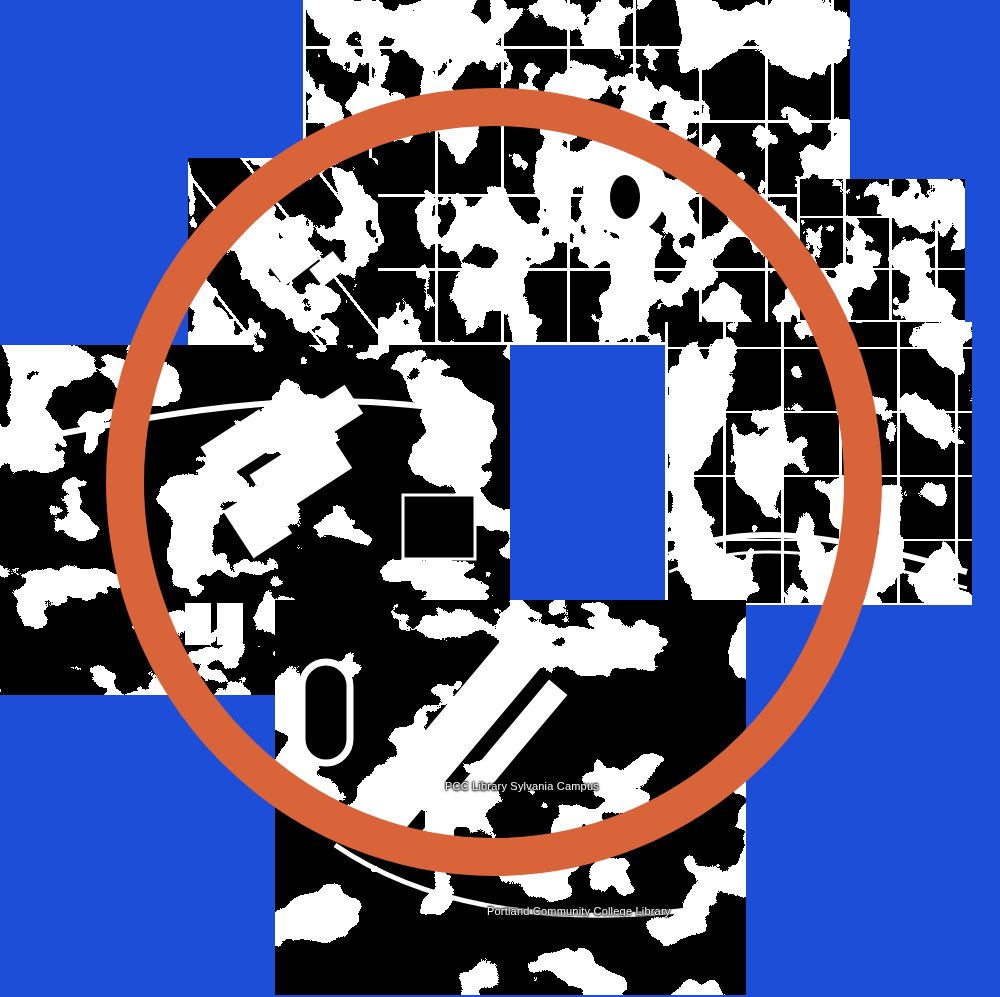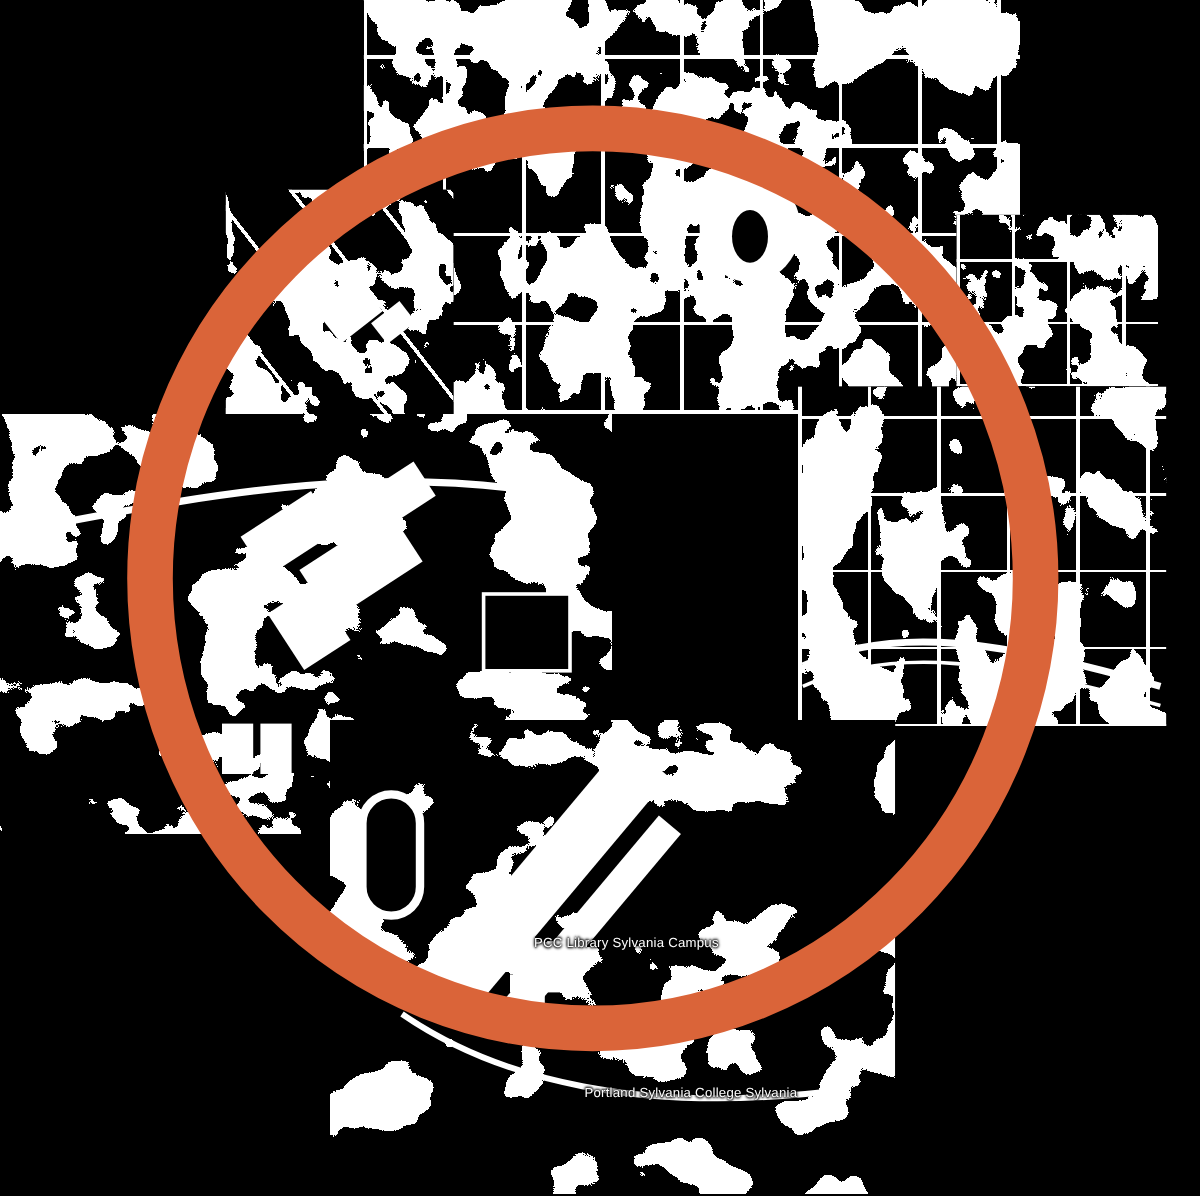--- a/index.html
+++ b/index.html
@@ -1,16 +1,16 @@
 <!DOCTYPE html>
 <html><head>
 <meta charset="utf-8">
 <style>
   html,body{margin:0;padding:0;background:#fff;}
-  .stage{position:relative;width:1000px;height:997px;background:#000000;overflow:hidden;
+  .stage{position:relative;width:1000px;height:997px;background:#1d4ed8;overflow:hidden;
          font-family:"Liberation Sans",sans-serif;}
   .tile{position:absolute;background:#000;overflow:hidden;}
   .noise,.art{position:absolute;inset:0;width:100%;height:100%;}
   .k{fill:#000;}
   .grid{position:absolute;inset:0;pointer-events:none;}
   .gvA{background:repeating-linear-gradient(90deg,#fff 0 3px,transparent 3px 66px);}
   .ghA{background:repeating-linear-gradient(0deg,#fff 0 3px,transparent 3px 74px);}
   .gvC{background:repeating-linear-gradient(90deg,#fff 0 3px,transparent 3px 46px);}
   .ghC{background:repeating-linear-gradient(0deg,#fff 0 2px,transparent 2px 52px);}
   .gvD{background:repeating-linear-gradient(90deg,#fff 0 3px,transparent 3px 58px);}
@@ -156,15 +156,15 @@
       <rect x="164" y="198" width="15" height="44" fill="#fff"></rect>
       <path d="M60,245 C140,300 260,330 430,308" stroke="#fff" stroke-width="5" fill="none"></path>
     </svg>
   </div>
 
   <svg class="ringlayer" width="1000" height="997" viewBox="0 0 1000 997">
     <ellipse cx="494" cy="482" rx="369" ry="375" fill="none" stroke-width="38" stroke="#DA6439"></ellipse>
   </svg>
 
   <div class="maplabel" style="left:445px;top:780px">PCC Library Sylvania Campus</div>
-  <div class="maplabel" style="left:487px;top:905px">Portland Sylvania College Sylvania</div>
+  <div class="maplabel" style="left:487px;top:905px">Portland Community College Library</div>
 
 </div>
 
 </body></html>

